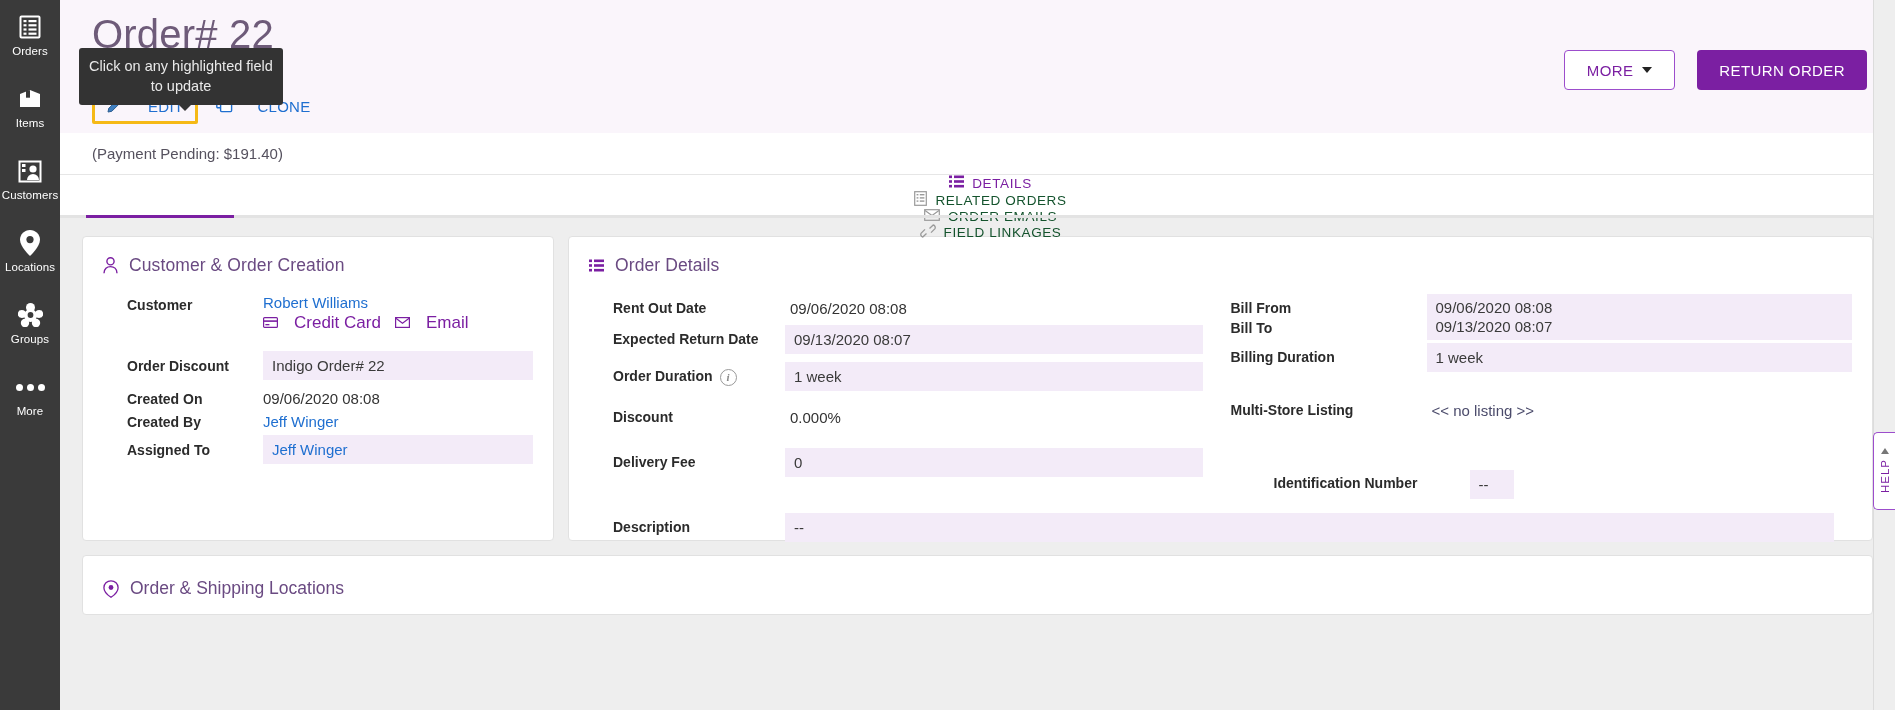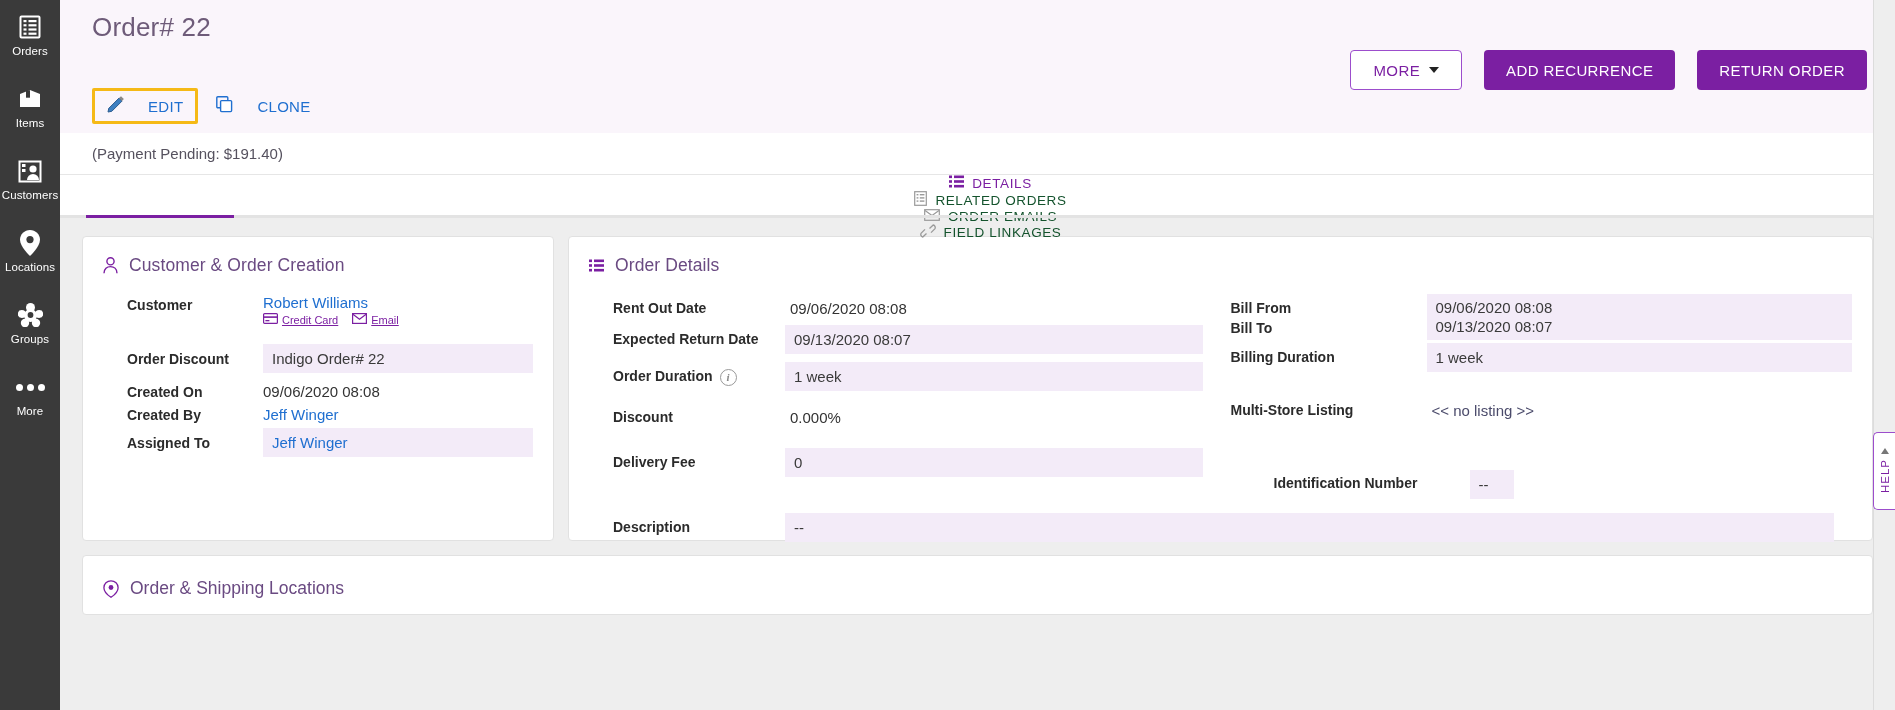--- a/index.html
+++ b/index.html
@@ -50,21 +50,21 @@
     position: relative;
     overflow: hidden;
   }
   .page-header {
     background: #faf5fb;
     padding: 0 0 0 0;
     position: relative;
     height: 133px;
   }
   .page-title {
-    font-size: 26px;
+    font-size: 40px;
     color: #6e5b79;
     font-weight: 400;
     padding: 12px 0 0 32px;
     letter-spacing: .2px;
   }
   .header-actions {
     position: absolute;
     right: 28px; top: 50px;
     display: flex; align-items: center; gap: 22px;
   }
@@ -203,22 +203,22 @@
   .f-link { color: #1f6fd0; font-size: 15px; cursor: pointer; }
 
   
   .left-grid { padding-left: 24px; }
   .lg-row { display: flex; align-items: flex-start; }
   .lg-label { width: 136px; flex: 0 0 136px; font-size: 14px; font-weight: bold; color: #2b2b2b; }
   .lg-val { flex: 1 1 auto; }
 
   .inline-links { display: flex; gap: 14px; align-items: center; margin-top: 2px; }
   .inline-link {
-    display: flex; align-items: center; gap: 4px;
-    color: #7b1fa2; font-size: 11px; cursor: pointer; text-decoration: underline;
+    display: flex; align-items: center; gap: 16px;
+    color: #7b1fa2; font-size: 17px; cursor: pointer;
   }
 
   .field-box {
     background: #f3ebf8;
     padding: 6px 9px;
     font-size: 15px;
     color: #3a3a3a;
     cursor: pointer;
     display: block;
   }
@@ -370,21 +370,20 @@
   <div class="main">
 
     <div class="page-header">
       <div class="page-title">Order# 22</div>
 
       <div class="header-actions">
         <button class="btn btn-outline">
           <span>MORE</span>
           <span class="caret"></span>
         </button>
-        <button class="btn btn-primary">ADD RECURRENCE</button>
         <button class="btn btn-primary">RETURN ORDER</button>
       </div>
 
       <div class="edit-row">
         <div class="action-link edit-highlight">
           <span>
             <svg width="17" height="17" viewBox="0 0 17 17">
               <path d="M1 16 L1.8 12.3 L12 2.1 L15 5.1 L4.8 15.3 Z" fill="#3e7fc1" stroke="#2b5c8f" stroke-width="1"></path>
               <path d="M12 2.1 L14 0.2 L16.9 3.1 L15 5.1 Z" fill="#8a8a8a"></path>
             </svg>
@@ -395,20 +394,21 @@
           <span>
             <svg width="17" height="17" viewBox="0 0 17 17">
               <rect x="0.8" y="0.8" width="11" height="11" rx="1" stroke="#1f6fd0" stroke-width="1.4" fill="none"></rect>
               <rect x="4.6" y="4.6" width="11" height="11" rx="1" stroke="#1f6fd0" stroke-width="1.4" fill="#fff"></rect>
             </svg>
           </span>
           <span>CLONE</span>
         </div>
       </div>
 
+      <div class="tooltip">Click on any highlighted field to update</div>
     </div>
 
     <div class="sub-bar">
       <span>(Payment Pending: $191.40)</span>
     </div>
 
     <div class="tabs-wrap">
       <div class="tabs">
 
         <div class="tab active">

